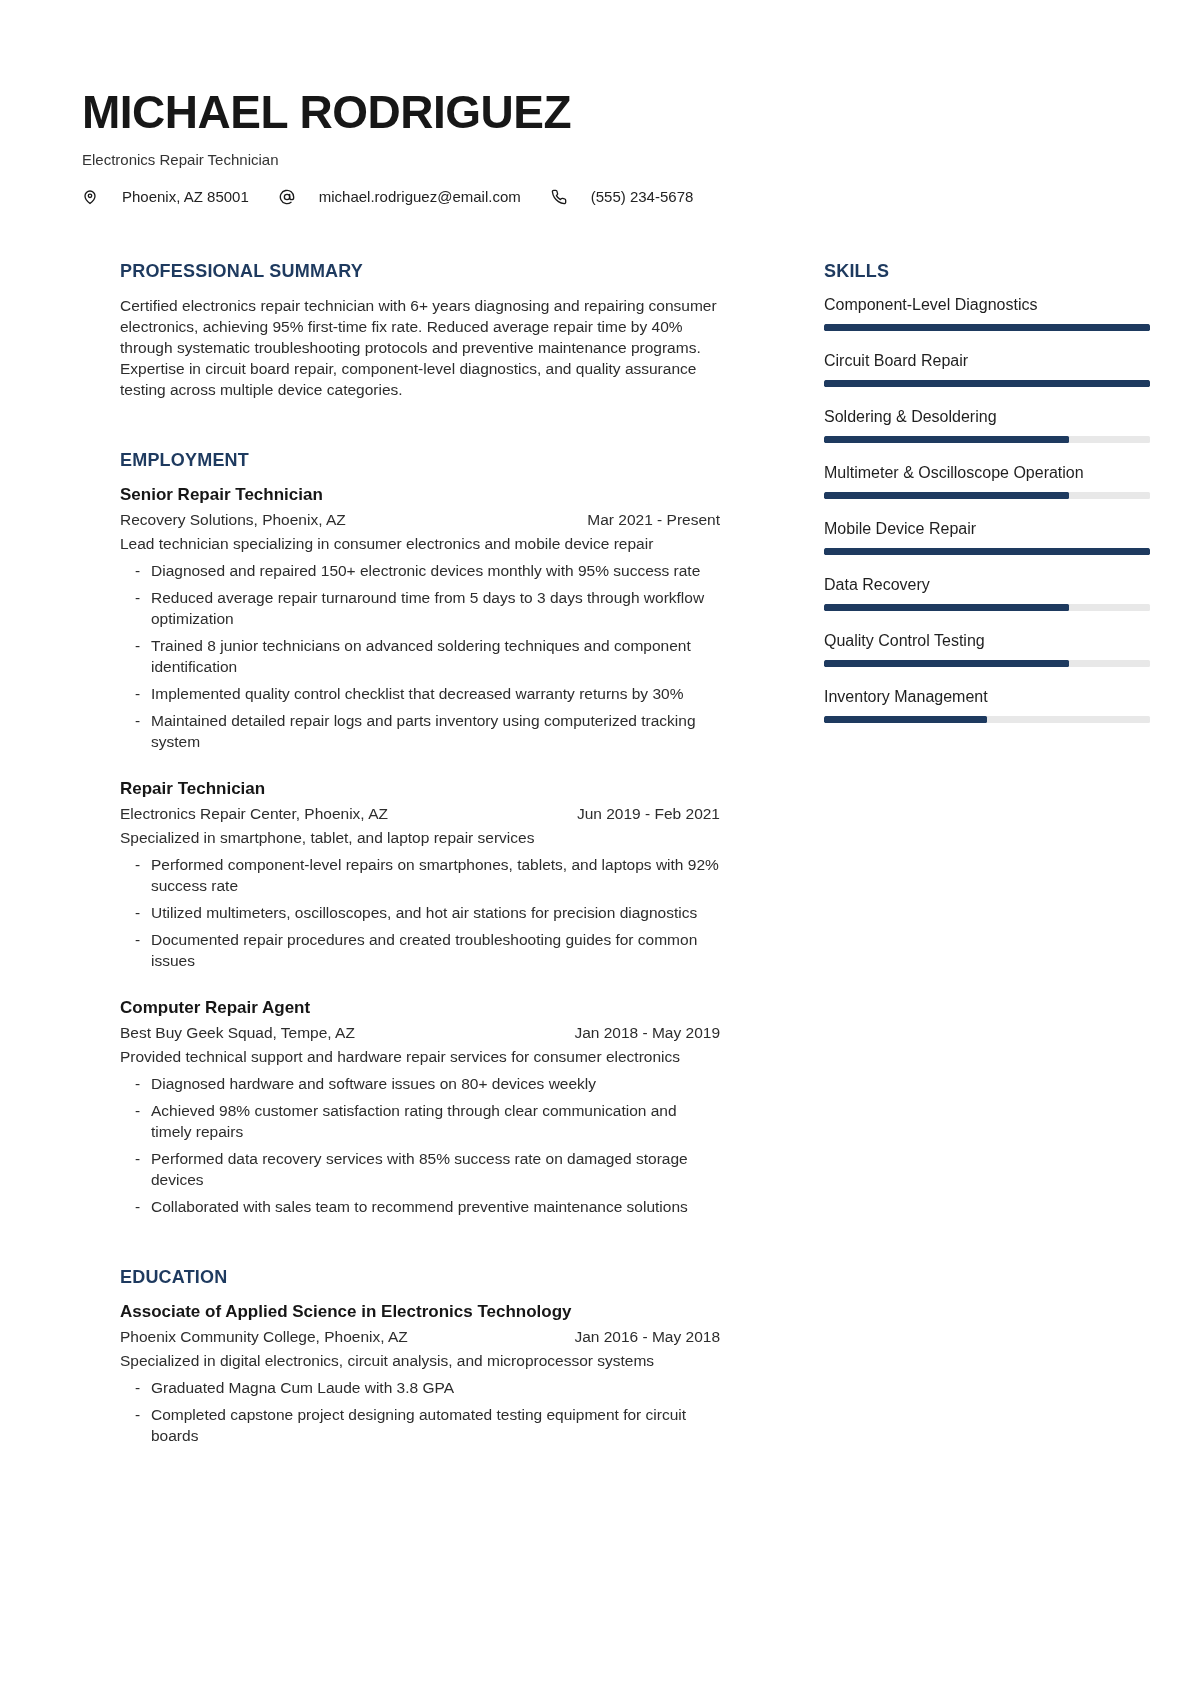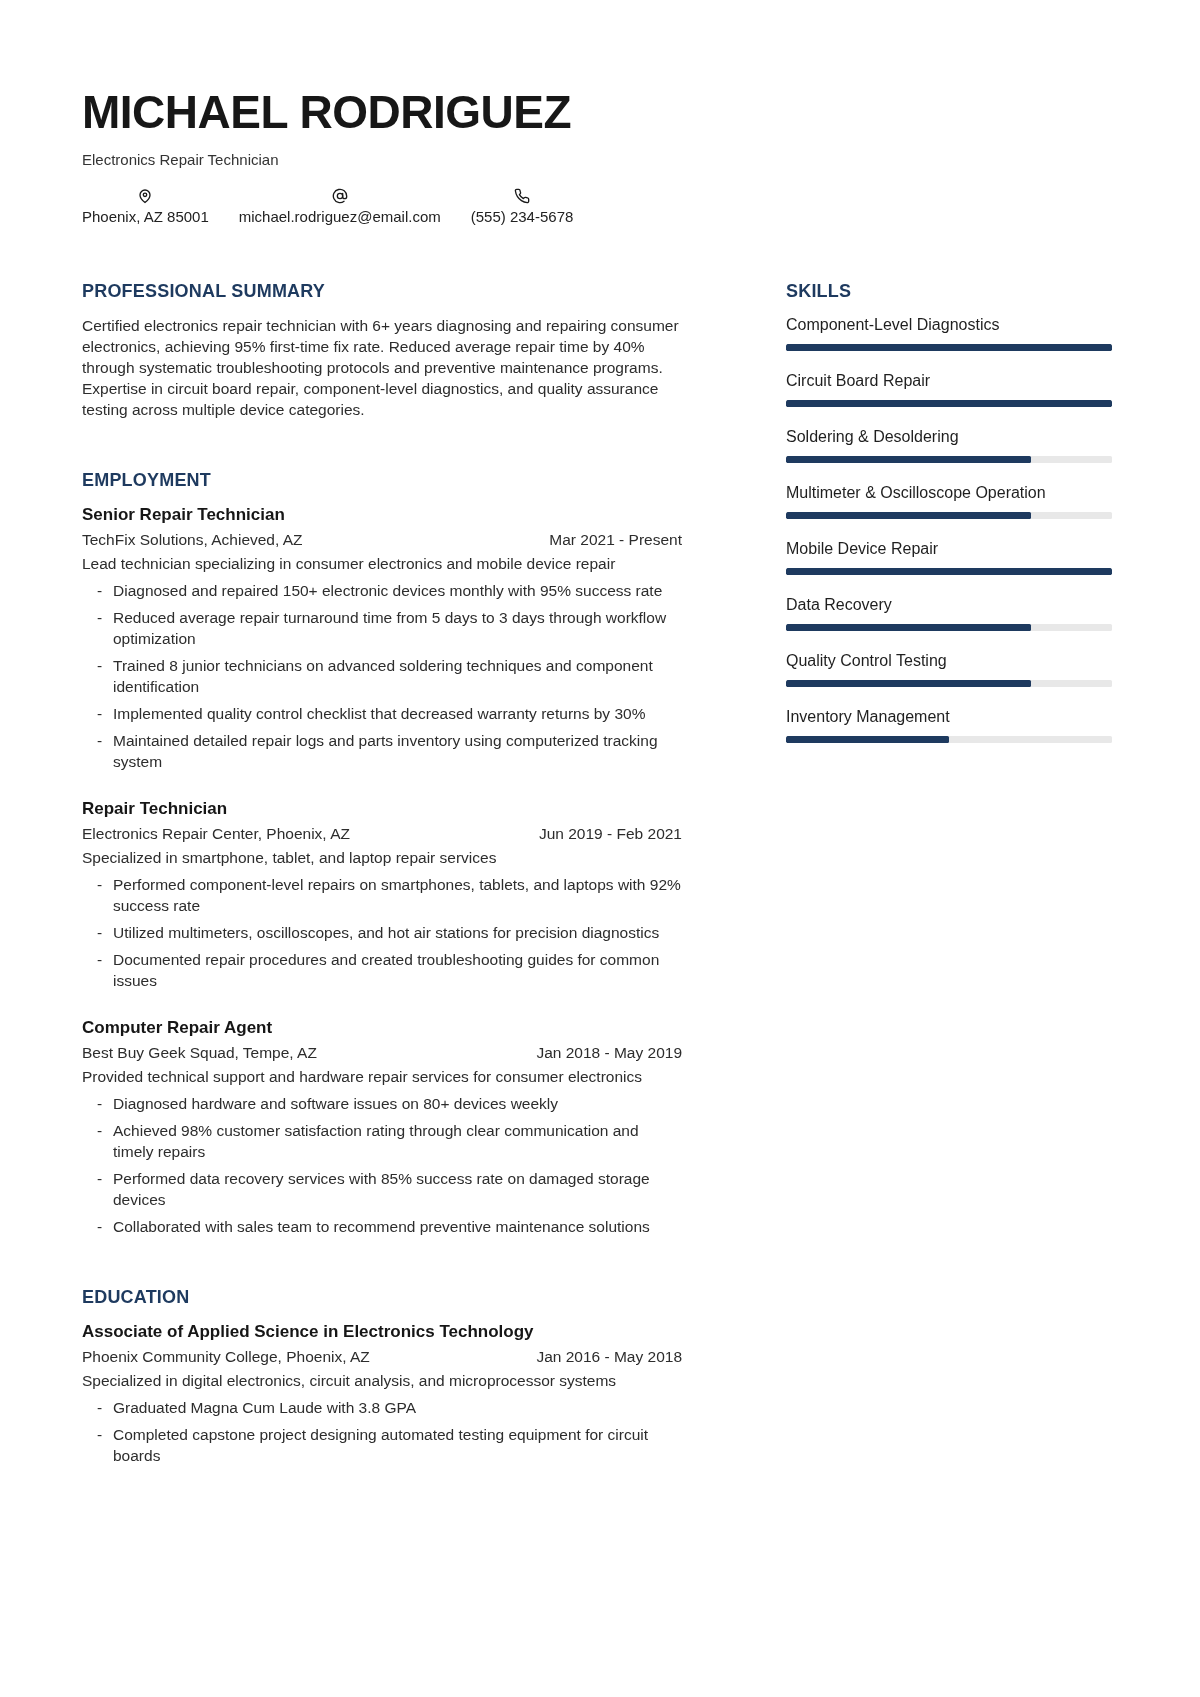--- a/index.html
+++ b/index.html
@@ -35,29 +35,29 @@
     color:#333333;
   }
   .contact-row{
     margin-top:20px;
     display:flex;
     align-items:center;
     gap:30px;
     font-size:15px;
     color:#222222;
   }
-  .contact-item{display:flex;align-items:center;gap:4px;flex-direction:column;}
+  .contact-item{display:flex;align-items:center;gap:24px;}
   .contact-item svg{display:block;}
   
   .columns{
     margin-top:56px;
     display:flex;
     gap:104px;
   }
-  .col-left{width:600px;flex:none;}
+  .col-left{width:600px;flex:none;margin-left:38px;}
   .col-right{width:326px;flex:none;}
   .section-heading{
     font-size:18px;
     font-weight:700;
     color:var(--accent);
     letter-spacing:0.2px;
     margin-bottom:13px;
   }
   .section{margin-bottom:0;}
   .section + .section{margin-top:50px;}
@@ -168,21 +168,21 @@
         <h2 class="section-heading">PROFESSIONAL SUMMARY</h2>
         <p class="body-text">Certified electronics repair technician with 6+ years diagnosing and repairing consumer electronics, achieving 95% first-time fix rate. Reduced average repair time by 40% through systematic troubleshooting protocols and preventive maintenance programs. Expertise in circuit board repair, component-level diagnostics, and quality assurance testing across multiple device categories.</p>
       </section>
 
       <section class="section">
         <h2 class="section-heading">EMPLOYMENT</h2>
 
         <article class="job">
           <h3 class="job-title">Senior Repair Technician</h3>
           <div class="job-meta">
-            <span>TechFix Solutions, Achieved, AZ</span>
+            <span>Recovery Solutions, Phoenix, AZ</span>
             <span class="job-dates">Mar 2021 - Present</span>
           </div>
           <div class="body-text job-summary">Lead technician specializing in consumer electronics and mobile device repair</div>
           <div class="bullets">
             <div class="bullet">
                 <span class="dash"></span>
                 <span class="btext">Diagnosed and repaired 150+ electronic devices monthly with 95% success rate</span>
               </div>
             <div class="bullet">
                 <span class="dash"></span>

